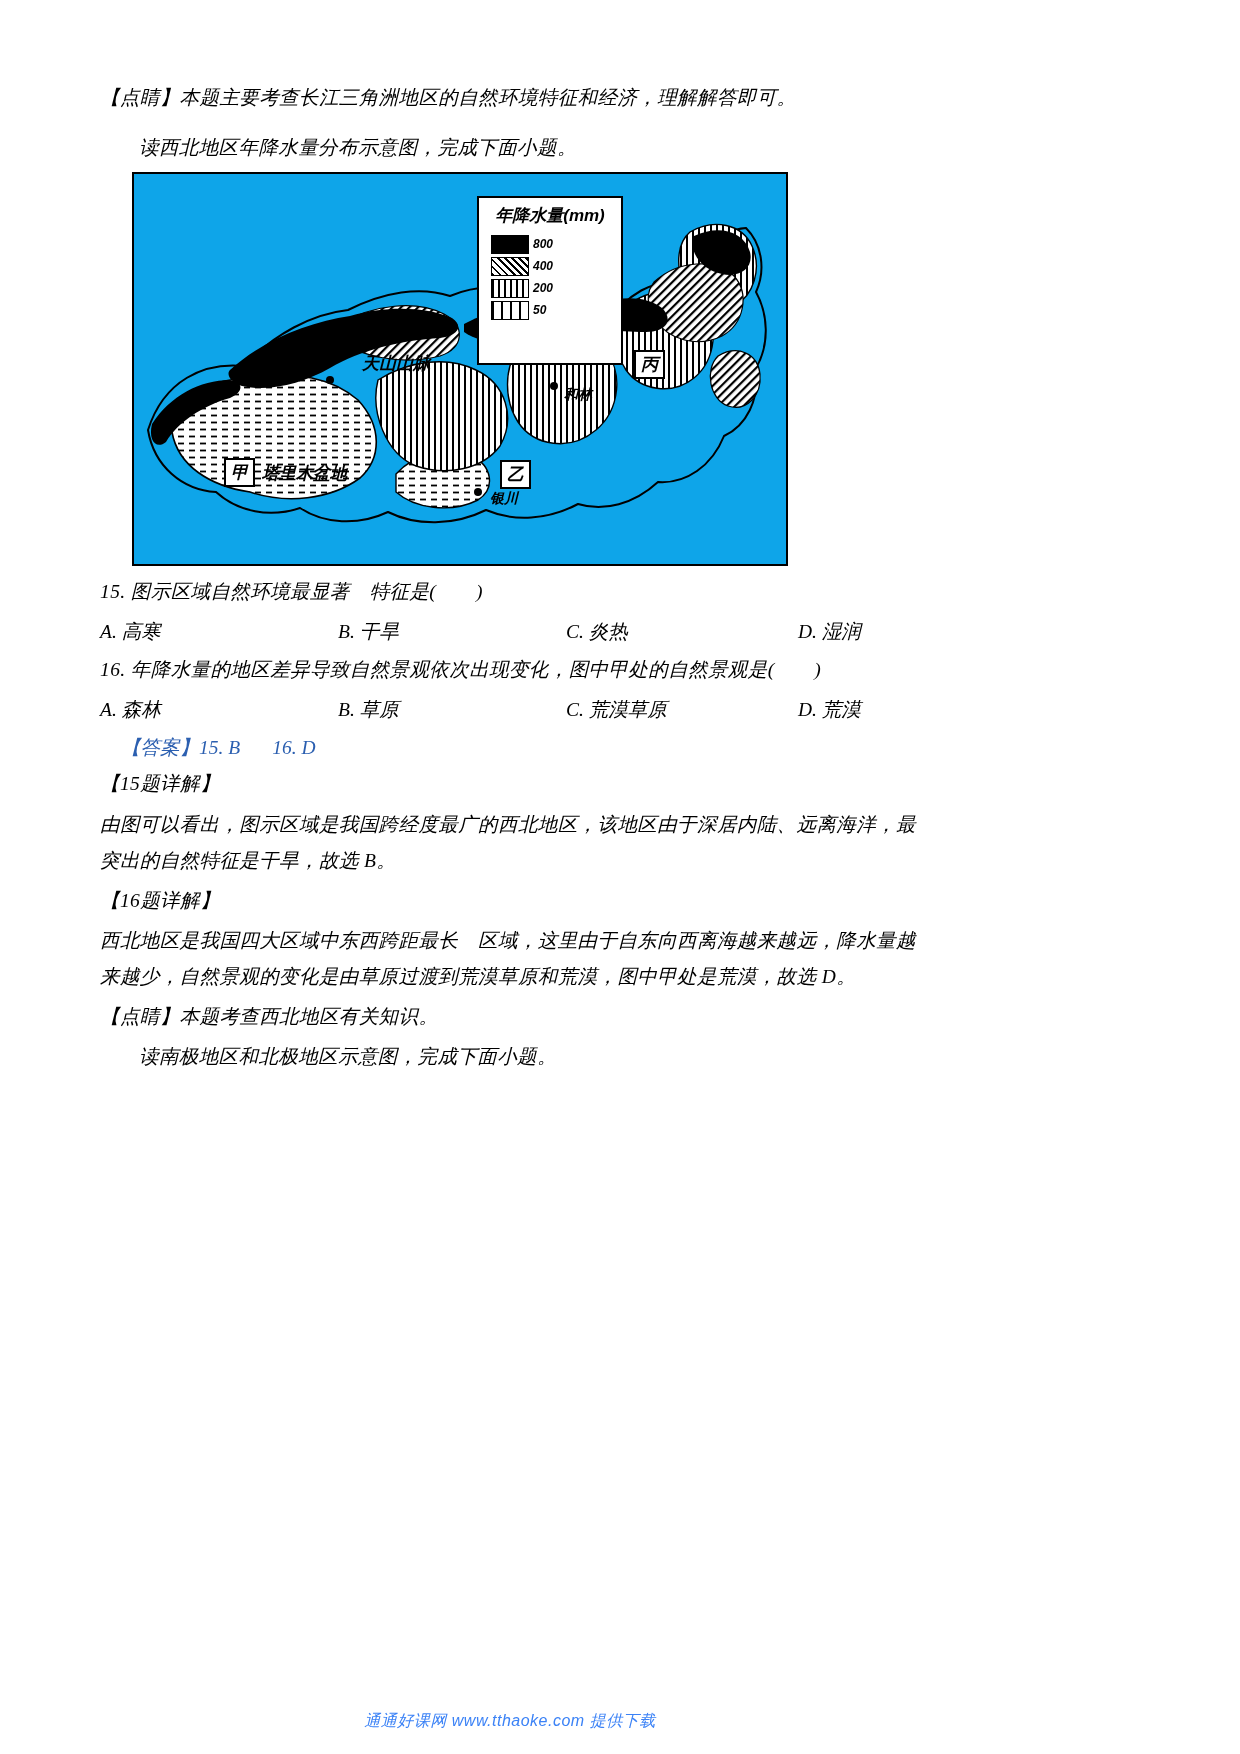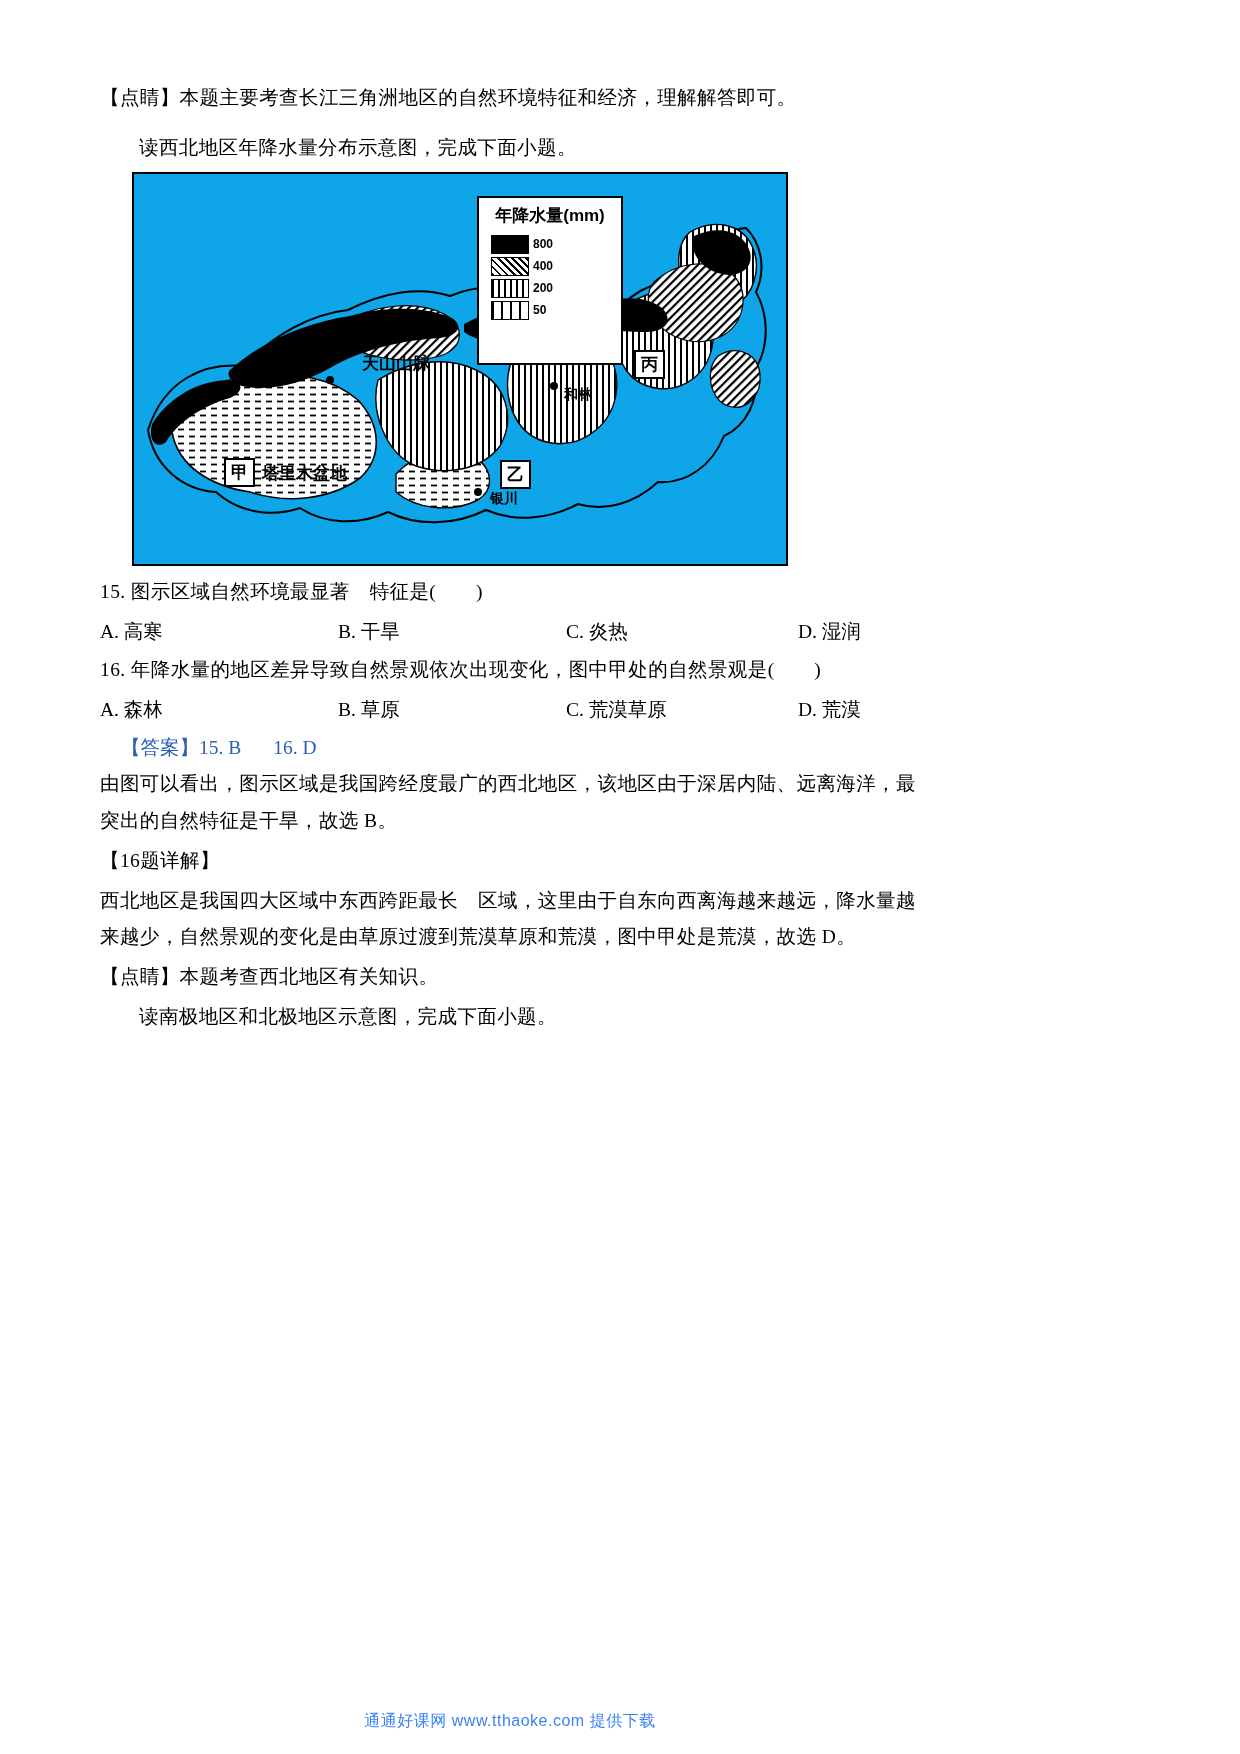--- a/index.html
+++ b/index.html
@@ -14,20 +14,21 @@
     color: #000000;
     position: relative;
     overflow: hidden;
   }
   .page {
     width: 1020px;
     height: 1754px;
     position: relative;
     box-sizing: border-box;
     padding: 80px 100px 11px 100px;
+    font-style: italic;
   }
   .line {
     font-size: 19.5px;
     line-height: 1.85;
     letter-spacing: 0.4px;
     color: #000;
     white-space: pre-wrap;
   }
   .indent {
     text-indent: 39px;
@@ -298,20 +299,21 @@
     <span class="opt opt-b">B. 草原</span>
     <span class="opt opt-c">C. 荒漠草原</span>
     <span class="opt opt-d">D. 荒漠</span>
   </div>
 
   <div class="answer-line">
     <span class="blue-label">【答案】</span><span>15. B</span><span class="gapw"></span><span>16. D</span>
   </div>
 
 
+  <div class="line para">【15题详解】</div>
   <div class="line para">由图可以看出，图示区域是我国跨经度最广的西北地区，该地区由于深居内陆、远离海洋，最突出的自然特征是干旱，故选 B。</div>
 
   <div class="line para">【16题详解】</div>
   <div class="line para">西北地区是我国四大区域中东西跨距最长　区域，这里由于自东向西离海越来越远，降水量越来越少，自然景观的变化是由草原过渡到荒漠草原和荒漠，图中甲处是荒漠，故选 D。</div>
 
   <div class="line para">【点睛】本题考查西北地区有关知识。</div>
 
   <div class="line para indent">读南极地区和北极地区示意图，完成下面小题。</div>
 
   <div class="footer">通通好课网 www.tthaoke.com 提供下载</div>

